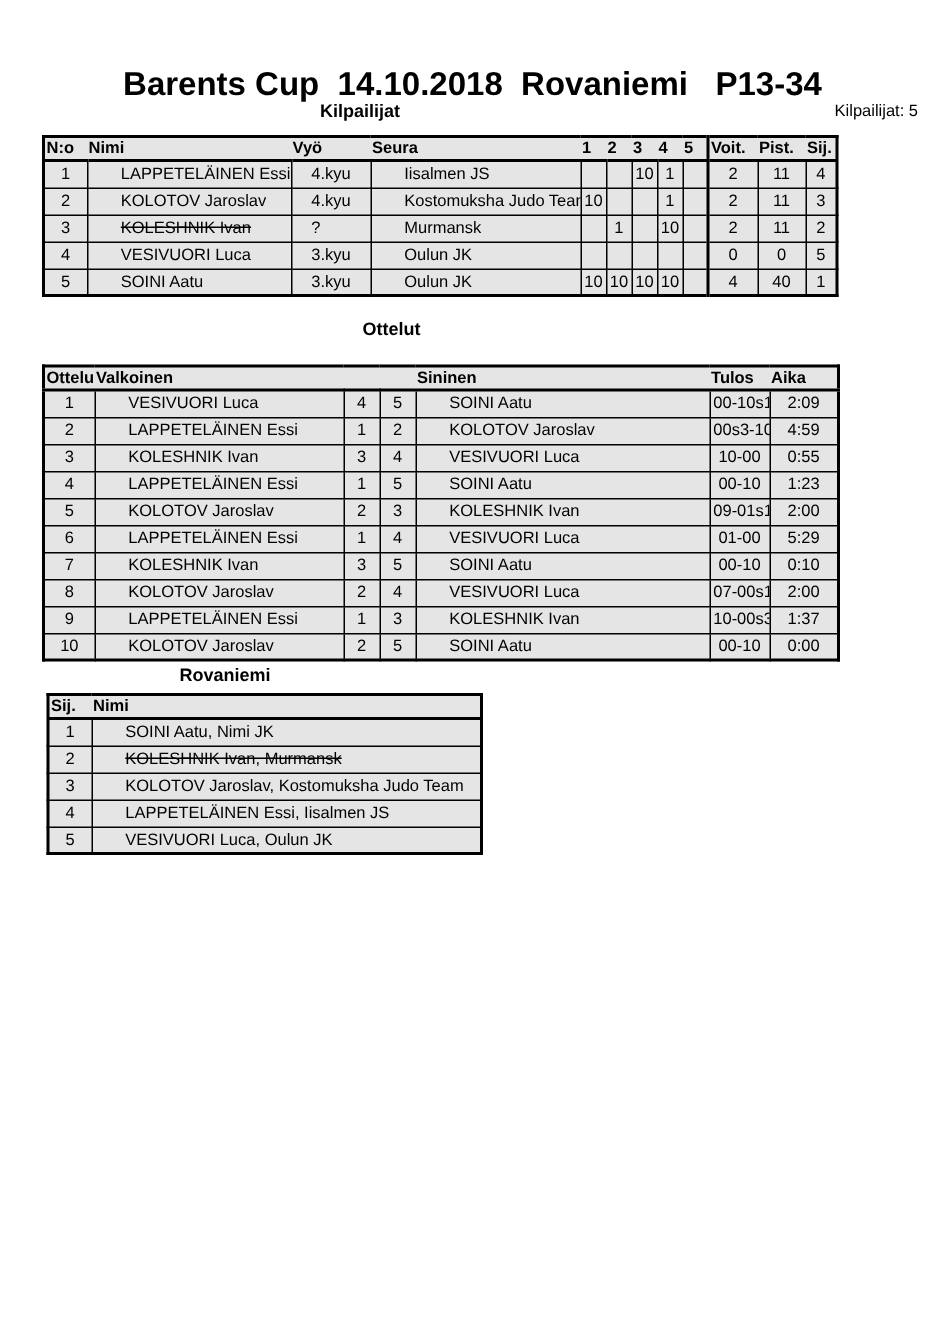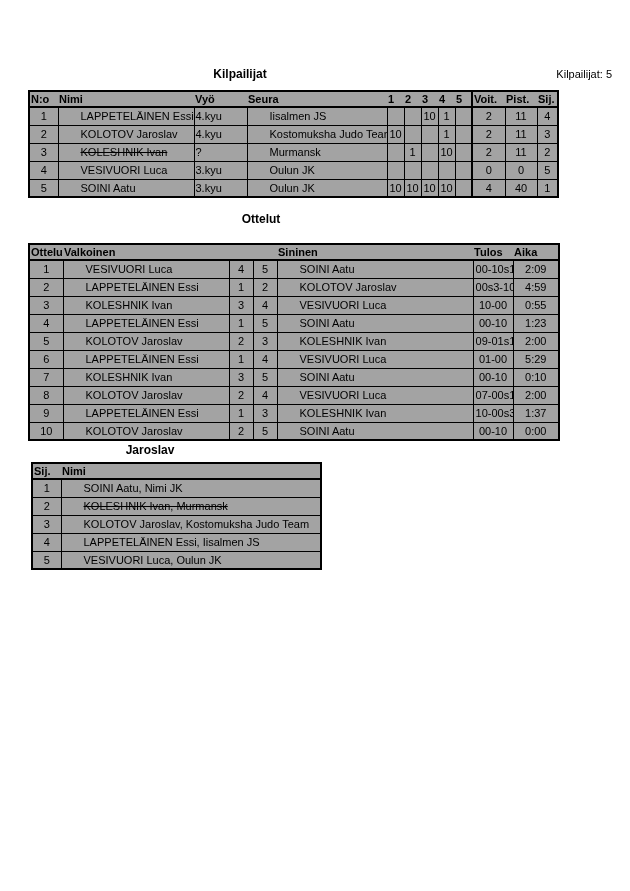--- a/index.html
+++ b/index.html
@@ -33,21 +33,21 @@
   .participants-count {
     position: absolute; top: 68px; right: 18px;
     font-size: 11px;
   }
 
   table {
     position: absolute;
     border-collapse: collapse;
     table-layout: fixed;
     border: 2px solid #000;
-    background: #a3a3a3;
+    background: #e5e5e5;
   }
   #competitors-table { left: 28px; top: 90px;  width: 529px; }
   #matches-table     { left: 28px; top: 231px; width: 530px; margin-top: 12px; }
   #results-table     { left: 31px; top: 462px; width: 289px; }
 
   th {
     border: none;
     border-bottom: 2px solid #000;
     font-size: 11px; font-weight: bold;
     height: 16px;
@@ -60,30 +60,31 @@
     border: 1px solid #000;
     font-size: 11px;
     height: 18px;
     text-align: center;
     white-space: nowrap;
     overflow: hidden;
     padding: 0 2px;
     line-height: 16px;
   }
   .al { text-align: left; padding-left: 22px; }
-  .belt { text-align: left; padding-left: 1px; }
+  .belt { text-align: left; padding-left: 13px; }
   th.al { padding-left: 1px; }
   .sep { border-left: 2px solid #000 !important; }
   .struck { text-decoration: line-through; }
 </style>
 </head>
 <body>
 
 <div class="page">
 
+  <div class="title">Barents Cup  14.10.2018  Rovaniemi   P13-34</div>
 
   <div class="section-heading heading-competitors">Kilpailijat</div>
   <div class="participants-count">Kilpailijat: 5</div>
 
   <table id="competitors-table">
     <colgroup>
       <col style="width:29px">
         <col style="width:136px">
         <col style="width:53px">
         <col style="width:140px">
@@ -294,21 +295,21 @@
           <td class="al">KOLOTOV Jaroslav</td>
           <td>2</td>
           <td>5</td>
           <td class="al">SOINI Aatu</td>
           <td>00-10</td>
           <td>0:00</td>
         </tr>
       </tbody>
   </table>
 
-  <div class="section-heading heading-results">Jaroslav</div>
+  <div class="section-heading heading-results">Rovaniemi</div>
 
   <table id="results-table">
     <colgroup>
       <col style="width:29px">
         <col style="width:260px">
     </colgroup>
     <thead>
       <tr>
         <th>Sij.</th>
         <th>Nimi</th>

